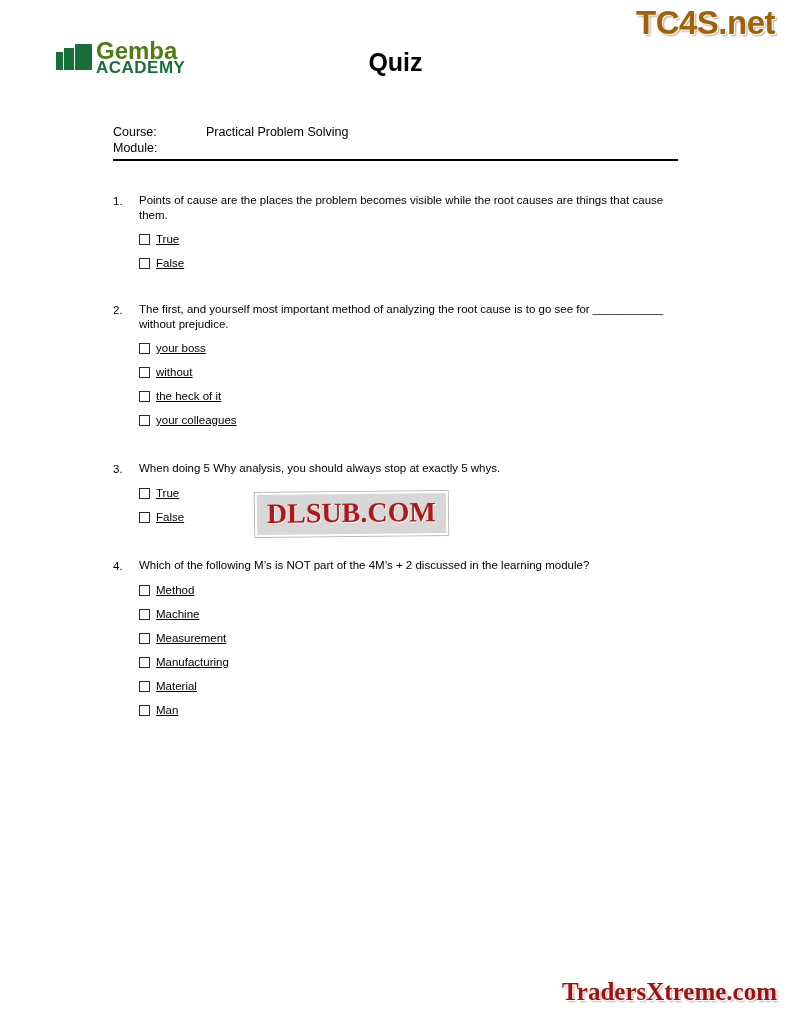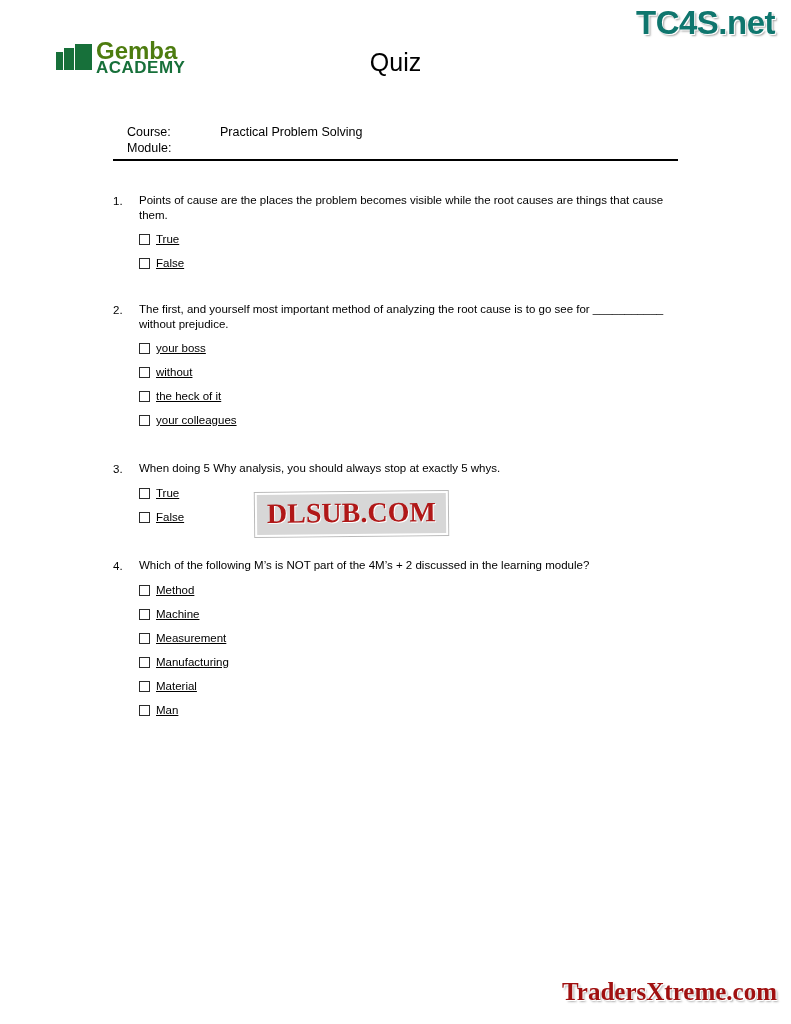--- a/index.html
+++ b/index.html
@@ -26,21 +26,21 @@
 
   
   .wm-top {
     position: absolute;
     right: 16px;
     top: 4px;
     font-family: "Liberation Sans", sans-serif;
     font-weight: bold;
     font-size: 33px;
     letter-spacing: -0.5px;
-    color: #0f766e;
+    color: #a16207;
     text-shadow: 1px 1px 0 #ffffff, 2px 2px 2px rgba(0,0,0,0.35);
     white-space: nowrap;
   }
 
   
   .wm-bottom {
     position: absolute;
     right: 14px;
     bottom: 18px;
     font-family: "Liberation Serif", serif;
@@ -115,29 +115,29 @@
   }
 
   
   .quiz-title {
     position: absolute;
     left: 0;
     top: 48px;
     width: 791px;
     text-align: center;
     font-family: "Liberation Sans", sans-serif;
-    font-weight: normal;
+    font-weight: bold;
     font-size: 25px;
     color: #000000;
   }
 
   
   .meta {
     position: absolute;
-    left: 127px;
+    left: 113px;
     top: 124px;
     width: 565px;
   }
   .meta-row {
     display: flex;
     font-size: 12.5px;
     color: #000;
     line-height: 16px;
   }
   .meta-label {

